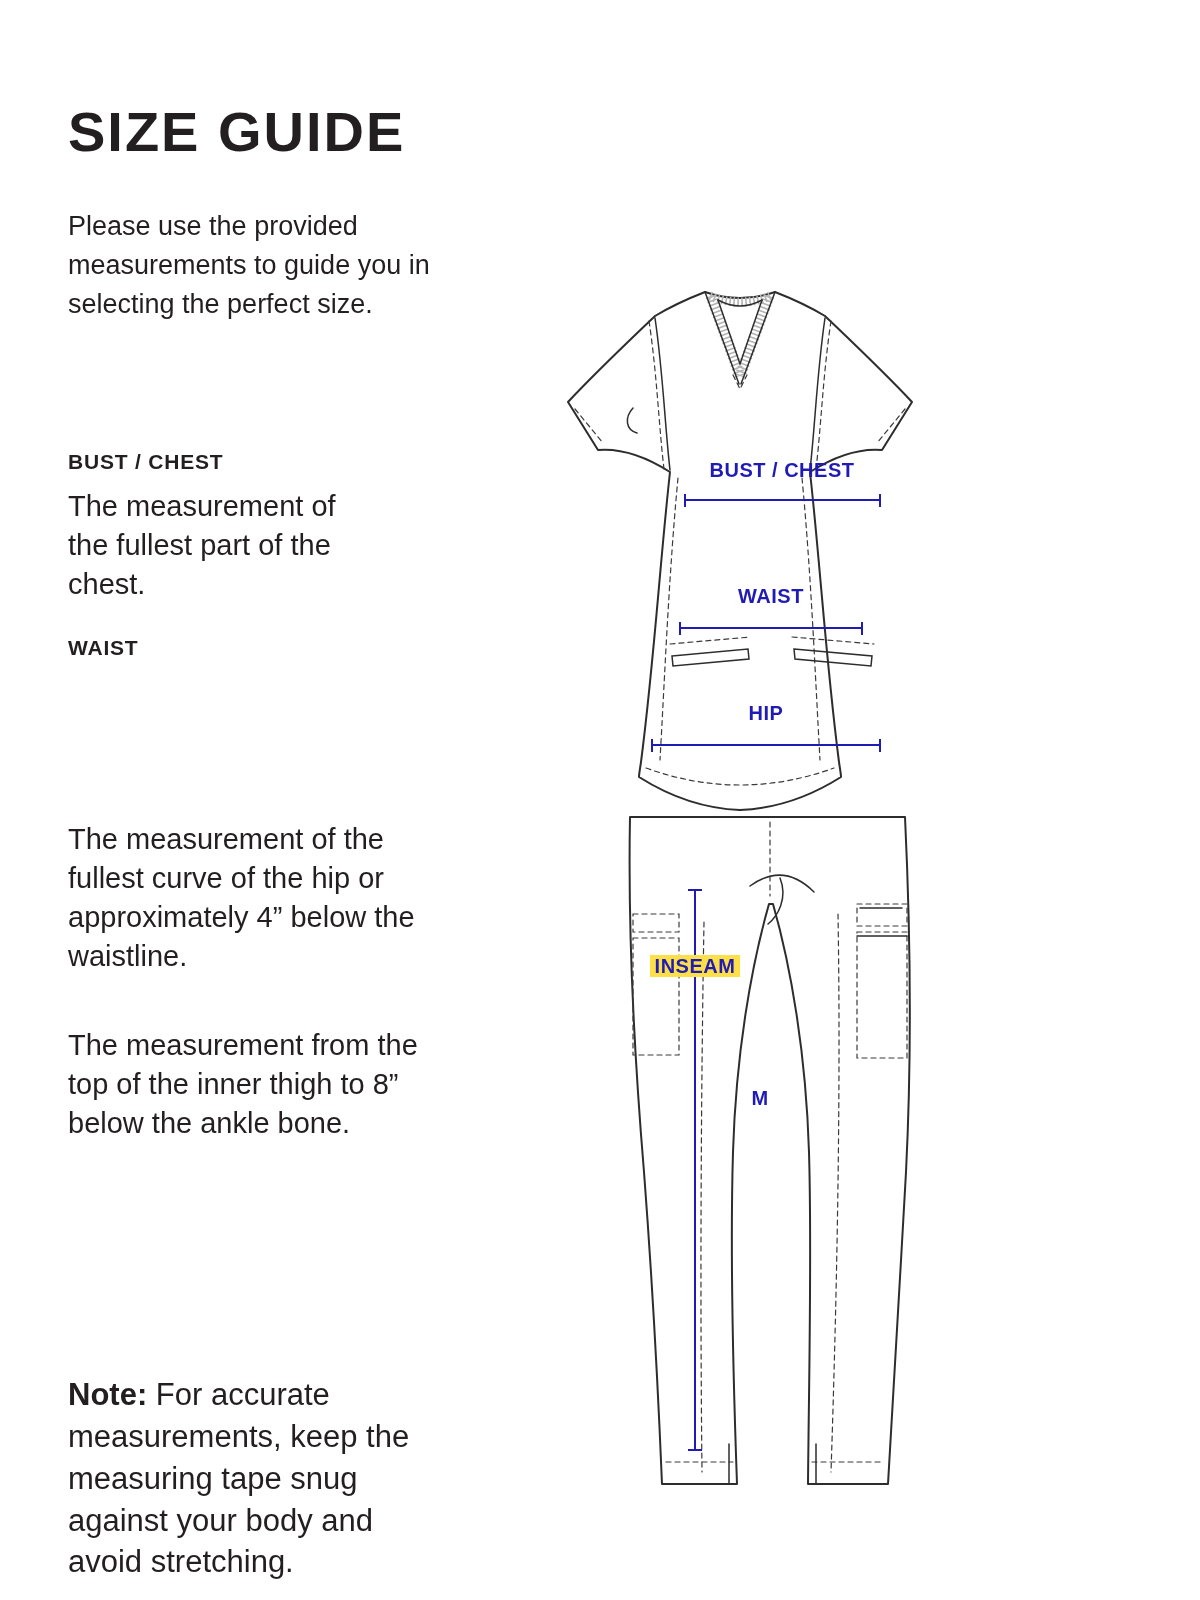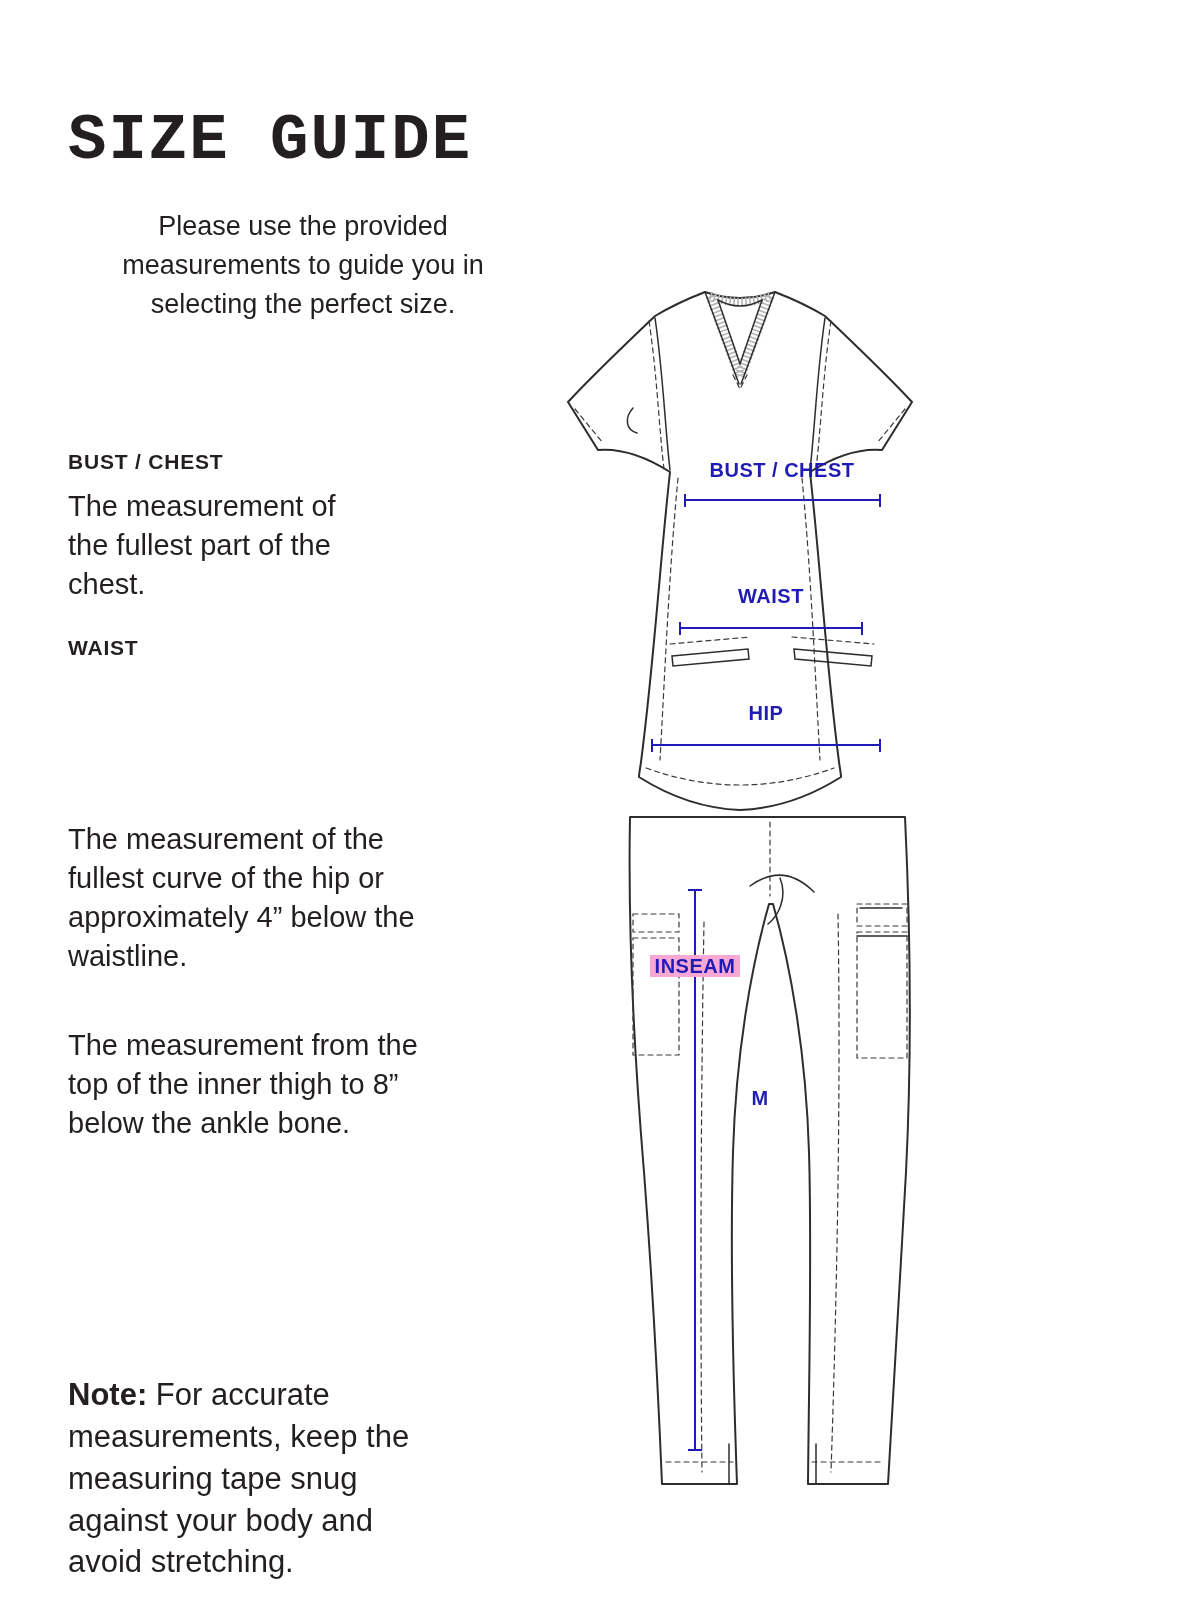--- a/index.html
+++ b/index.html
@@ -5,25 +5,25 @@
   :root{ --accent:#1f1bb4; --ink:#231f20; --sketch:#2d2d2d; }
   *{box-sizing:border-box;}
   html,body{margin:0;padding:0;}
   body{
     width:1200px;height:1600px;position:relative;background:#ffffff;
     font-family:"Liberation Sans", sans-serif;color:var(--ink);
     overflow:hidden;
   }
   .page-title{
     position:absolute;left:68px;top:66px;
-    font-size:64px;font-weight:700;letter-spacing:2px;line-height:1;font-family:Liberation Mono, monospace;
+    font-size:56px;font-weight:700;letter-spacing:2px;line-height:1;
   }
   .intro{
     position:absolute;left:68px;top:180px;width:470px;
-    font-size:27px;line-height:1.45;text-align:center;
+    font-size:27px;line-height:1.45;
   }
   .section{position:absolute;left:68px;}
   .section h3{
     margin:0 0 13px 0;font-size:21px;font-weight:700;letter-spacing:0.8px;
   }
   .section p{margin:0;font-size:29px;line-height:1.35;}
   .sec-bust{top:450px;width:300px;}
   .sec-waist{top:636px;width:320px;}
   .sec-hips{top:820px;width:390px;}
   .sec-inseam{top:1026px;width:370px;}
@@ -33,21 +33,21 @@
   }
   .bold{font-weight:700;}
   .diagram{
     position:absolute;left:520px;top:272px;width:480px;height:1260px;
   }
   .diagram svg{position:absolute;left:0;top:0;}
   .dlabel{
     position:absolute;color:var(--accent);font-weight:700;font-size:20px;
     letter-spacing:0.5px;text-align:center;line-height:1;
   }
-  .dlabel.inseam span{background:#f9a8d4;padding:0 5px;}
+  .dlabel.inseam span{background:#fde047;padding:0 5px;}
   .outline{fill:#ffffff;stroke:var(--sketch);stroke-width:2;stroke-linejoin:round;}
   .solid{fill:none;stroke:var(--sketch);stroke-width:1.5;stroke-linecap:round;}
   .stitch{fill:none;stroke:#3a3a3a;stroke-width:1.2;stroke-dasharray:5 4;stroke-linecap:round;}
   .rib{fill:none;stroke:#b3b3b3;stroke-dasharray:1.6 2.4;}
   .meas{fill:none;stroke:var(--accent);stroke-width:2;}
 </style>
 </head>
 <body>
 
 <h1 class="page-title">SIZE GUIDE</h1>

